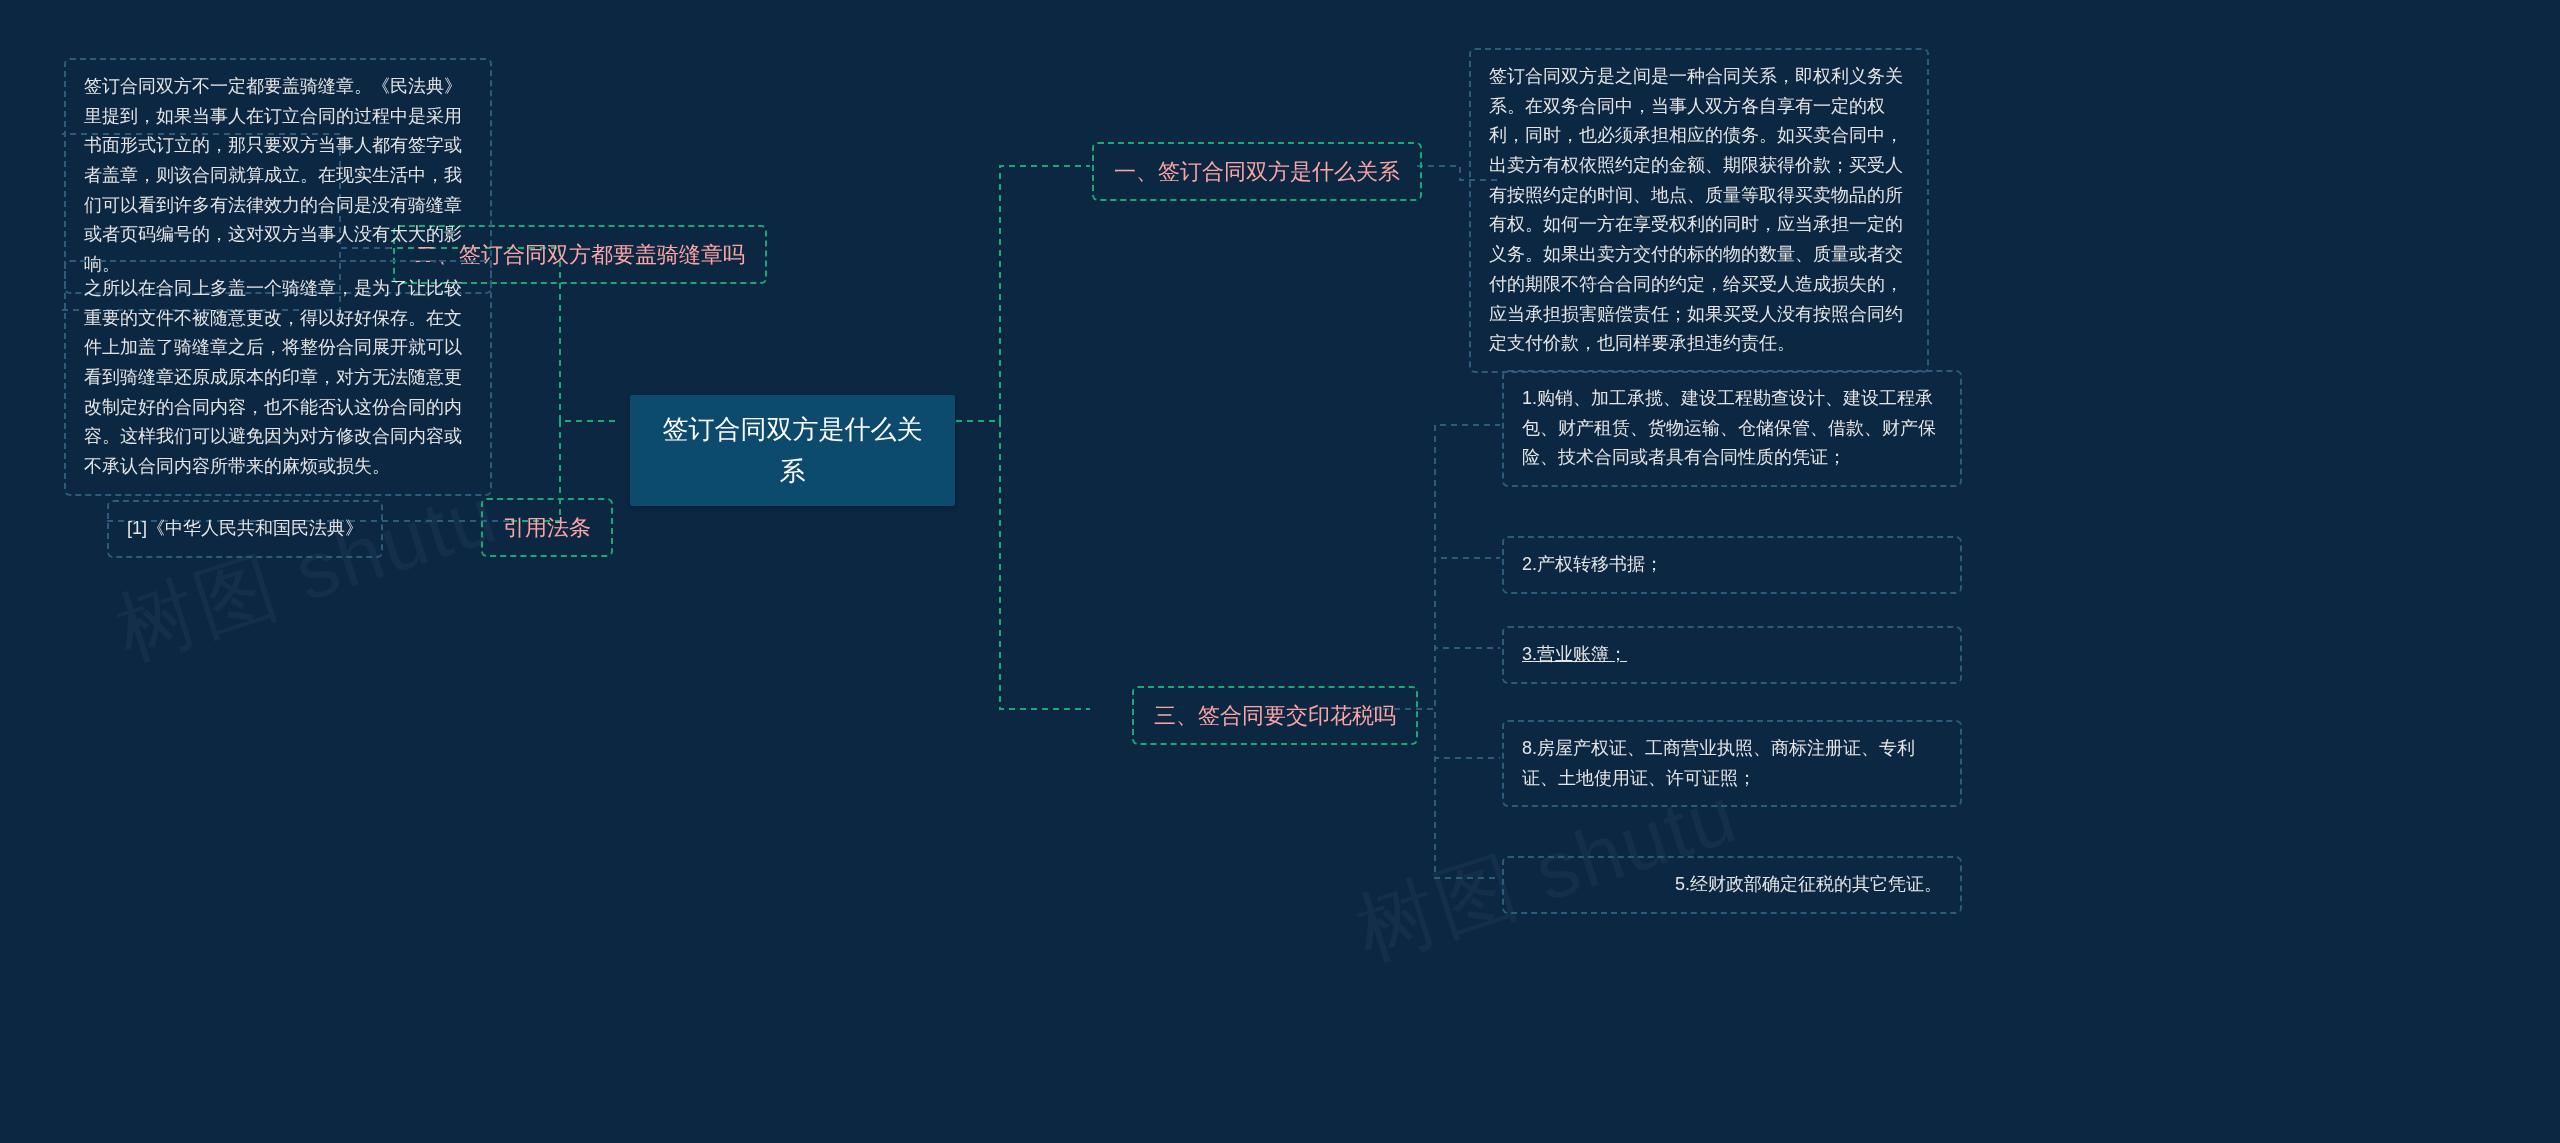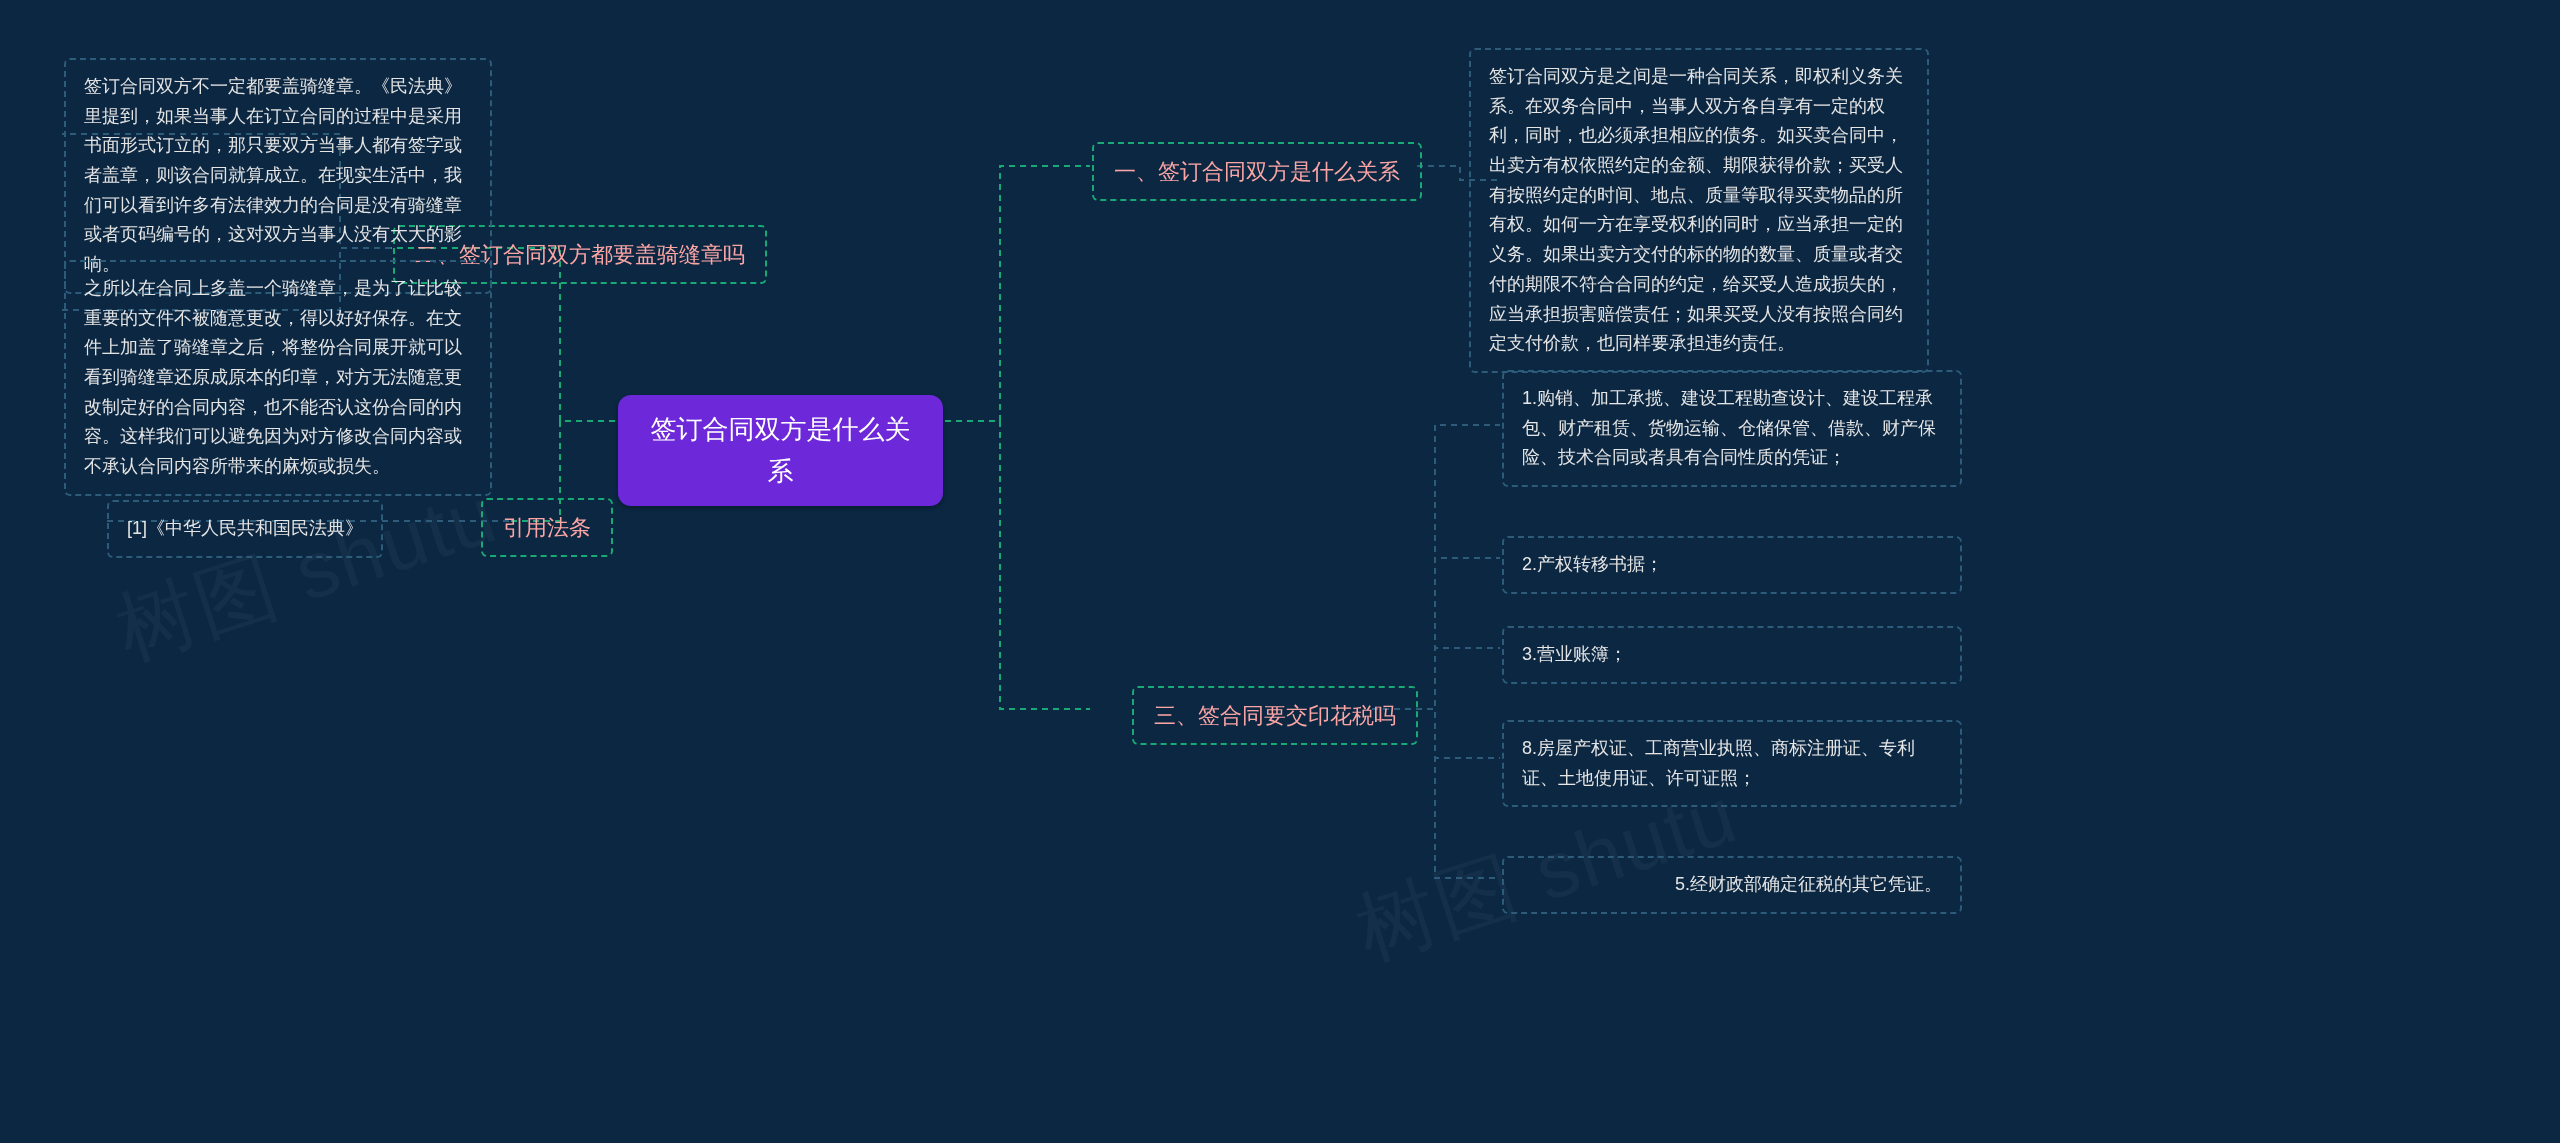--- a/index.html
+++ b/index.html
@@ -18,27 +18,28 @@
     width: 2560px;
     height: 1143px;
     pointer-events: none;
   }
   .node {
     position: absolute;
     font-size: 20px;
     line-height: 1.6;
   }
   .root {
-    background: #6d28d9;
+    background: #0c4a6e;
     color: #ffffff;
     padding: 14px 28px;
-    border-radius: 13px;
+    border-radius: 2px;
     font-size: 26px;
     font-weight: 400;
     box-shadow: 0 2px 4px rgba(0,0,0,0.3);
+    margin-left: 12px;
   }
   .branch {
     border: 2px dashed #19a974;
     padding: 10px 20px;
     border-radius: 6px;
     color: #fca5a5;
     font-size: 22px;
   }
   .leaf {
     border: 2px dashed #2d5b7a;
@@ -94,21 +95,21 @@
 </svg>
 
 <div class="node root" style="left:618px; top:395px; width:325px; text-align:center;">签订合同双方是什么关系</div>
 
 <div class="node branch" style="left:1092px; top:142px;">一、签订合同双方是什么关系</div>
 <div class="node leaf" style="left:1469px; top:48px; width:460px;">签订合同双方是之间是一种合同关系，即权利义务关系。在双务合同中，当事人双方各自享有一定的权利，同时，也必须承担相应的债务。如买卖合同中，出卖方有权依照约定的金额、期限获得价款；买受人有按照约定的时间、地点、质量等取得买卖物品的所有权。如何一方在享受权利的同时，应当承担一定的义务。如果出卖方交付的标的物的数量、质量或者交付的期限不符合合同的约定，给买受人造成损失的，应当承担损害赔偿责任；如果买受人没有按照合同约定支付价款，也同样要承担违约责任。</div>
 
 <div class="node branch" style="left:1132px; top:686px;">三、签合同要交印花税吗</div>
 <div class="node leaf" style="left:1502px; top:370px; width:460px;">1.购销、加工承揽、建设工程勘查设计、建设工程承包、财产租赁、货物运输、仓储保管、借款、财产保险、技术合同或者具有合同性质的凭证；</div>
 <div class="node leaf" style="left:1502px; top:536px; width:460px;">2.产权转移书据；</div>
-<div class="node leaf" style="left:1502px; top:626px; width:460px;">3.营业账簿；</div>
+<div class="node leaf" style="left:1502px; top:626px; width:460px;text-decoration:underline;">3.营业账簿；</div>
 <div class="node leaf" style="left:1502px; top:720px; width:460px;">8.房屋产权证、工商营业执照、商标注册证、专利证、土地使用证、许可证照；</div>
 <div class="node leaf" style="left:1502px; top:856px; width:460px;text-align:right;">5.经财政部确定征税的其它凭证。</div>
 
 <div class="node branch" style="left:393px; top:225px;">二、签订合同双方都要盖骑缝章吗</div>
 <div class="node leaf" style="left:64px; top:58px; width:428px;">签订合同双方不一定都要盖骑缝章。《民法典》里提到，如果当事人在订立合同的过程中是采用书面形式订立的，那只要双方当事人都有签字或者盖章，则该合同就算成立。在现实生活中，我们可以看到许多有法律效力的合同是没有骑缝章或者页码编号的，这对双方当事人没有太大的影响。</div>
 <div class="node leaf" style="left:64px; top:260px; width:428px;">之所以在合同上多盖一个骑缝章，是为了让比较重要的文件不被随意更改，得以好好保存。在文件上加盖了骑缝章之后，将整份合同展开就可以看到骑缝章还原成原本的印章，对方无法随意更改制定好的合同内容，也不能否认这份合同的内容。这样我们可以避免因为对方修改合同内容或不承认合同内容所带来的麻烦或损失。</div>
 
 <div class="node branch" style="left:481px; top:498px;text-align:center;">引用法条</div>
 <div class="node leaf" style="left:107px; top:500px; width:auto;">[1]《中华人民共和国民法典》</div>
 

